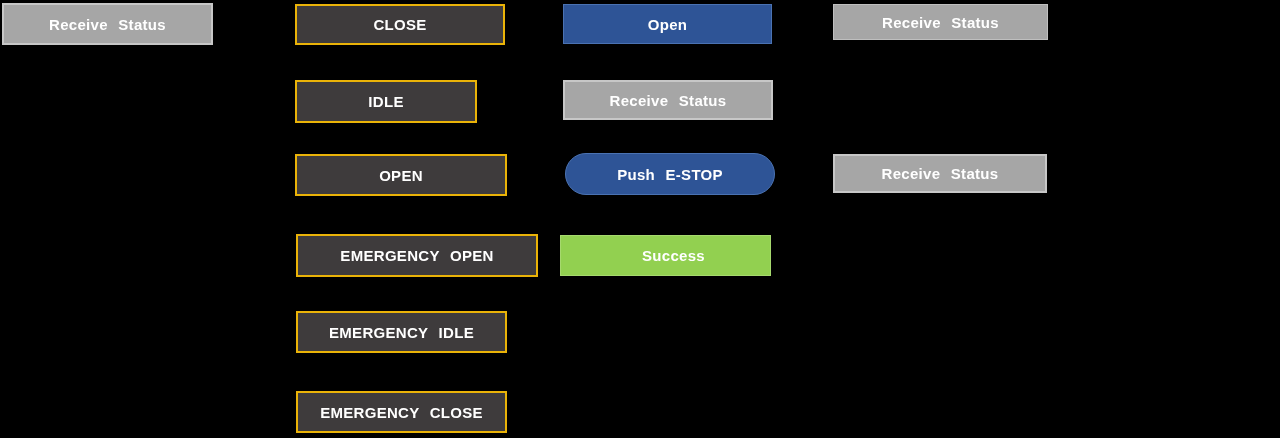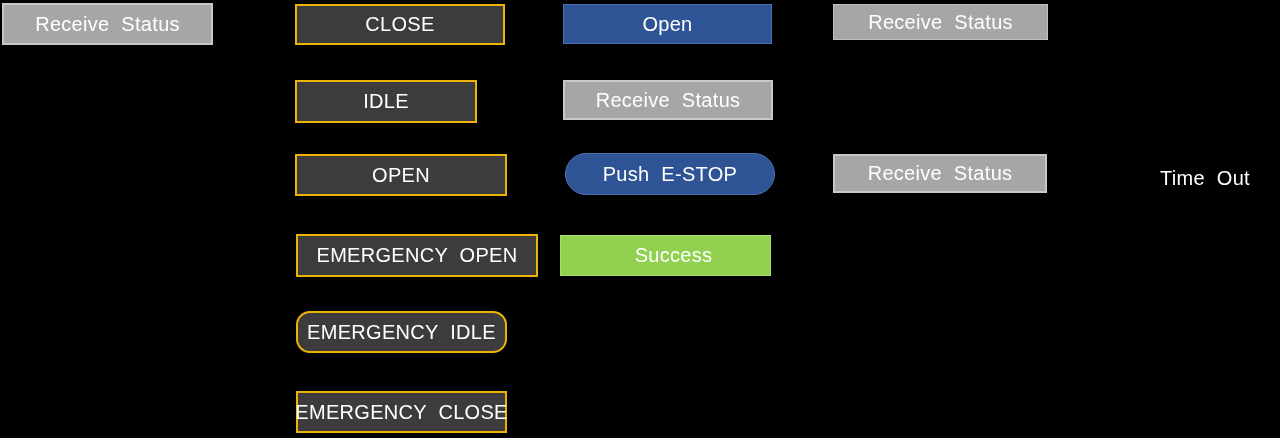--- a/index.html
+++ b/index.html
@@ -14,22 +14,22 @@
     background: #000000;
     overflow: hidden;
     font-family: "Liberation Sans", sans-serif;
   }
   .node {
     position: absolute;
     box-sizing: border-box;
     display: flex;
     align-items: center;
     justify-content: center;
-    font-weight: 400;
-    font-size: 20px;
+    font-weight: 700;
+    font-size: 15px;
     color: #ffffff;
     letter-spacing: 0.3px;
     word-spacing: 6px;
     white-space: nowrap;
     text-align: center;
   }
   
   .dark  { background: #3e3b3c; border: 2px solid #eab308; }
   .gray  { background: #a6a6a6; border: 2px solid #c7c7c7; }
   .gray-flat { background: #a6a6a6; border: 1px solid #bfbfbf; }
@@ -48,21 +48,21 @@
   #rs3        { left: 563px;  top: 80px;  width: 210px; height: 40px; }
 
   #open-box   { left: 295px;  top: 154px; width: 212px; height: 42px; }
   #push-estop { left: 565px;  top: 153px; width: 210px; height: 42px; border-radius: 21px; }
   #rs4        { left: 833px;  top: 154px; width: 214px; height: 39px; }
   #time-out   { left: 1145px; top: 164px; width: 120px; height: 28px; }
 
   #em-open    { left: 296px;  top: 234px; width: 242px; height: 43px; }
   #success    { left: 560px;  top: 235px; width: 211px; height: 41px; padding-left: 16px; }
 
-  #em-idle    { left: 296px;  top: 311px; width: 211px; height: 42px; border-radius: 14px; }
+  #em-idle    { left: 296px;  top: 311px; width: 211px; height: 42px; }
   #fail       { left: 1135px; top: 313px; width: 145px; height: 39px; }
 
   #em-close   { left: 296px;  top: 391px; width: 211px; height: 42px; }
 </style>
 </head>
 <body>
 
 <div id="canvas">
 
   <div id="rs1" class="node gray">Receive Status</div>
@@ -76,21 +76,20 @@
   <div id="idle-box" class="node dark">IDLE</div>
 
   <div id="rs3" class="node gray">Receive Status</div>
 
   <div id="open-box" class="node dark">OPEN</div>
 
   <div id="push-estop" class="node blue">Push E-STOP</div>
 
   <div id="rs4" class="node gray">Receive Status</div>
 
-  <div id="time-out" class="node plain">Time Out</div>
 
   <div id="em-open" class="node dark">EMERGENCY OPEN</div>
 
   <div id="success" class="node green">Success</div>
 
   <div id="em-idle" class="node dark">EMERGENCY IDLE</div>
 
 
   <div id="em-close" class="node dark">EMERGENCY CLOSE</div>
 

